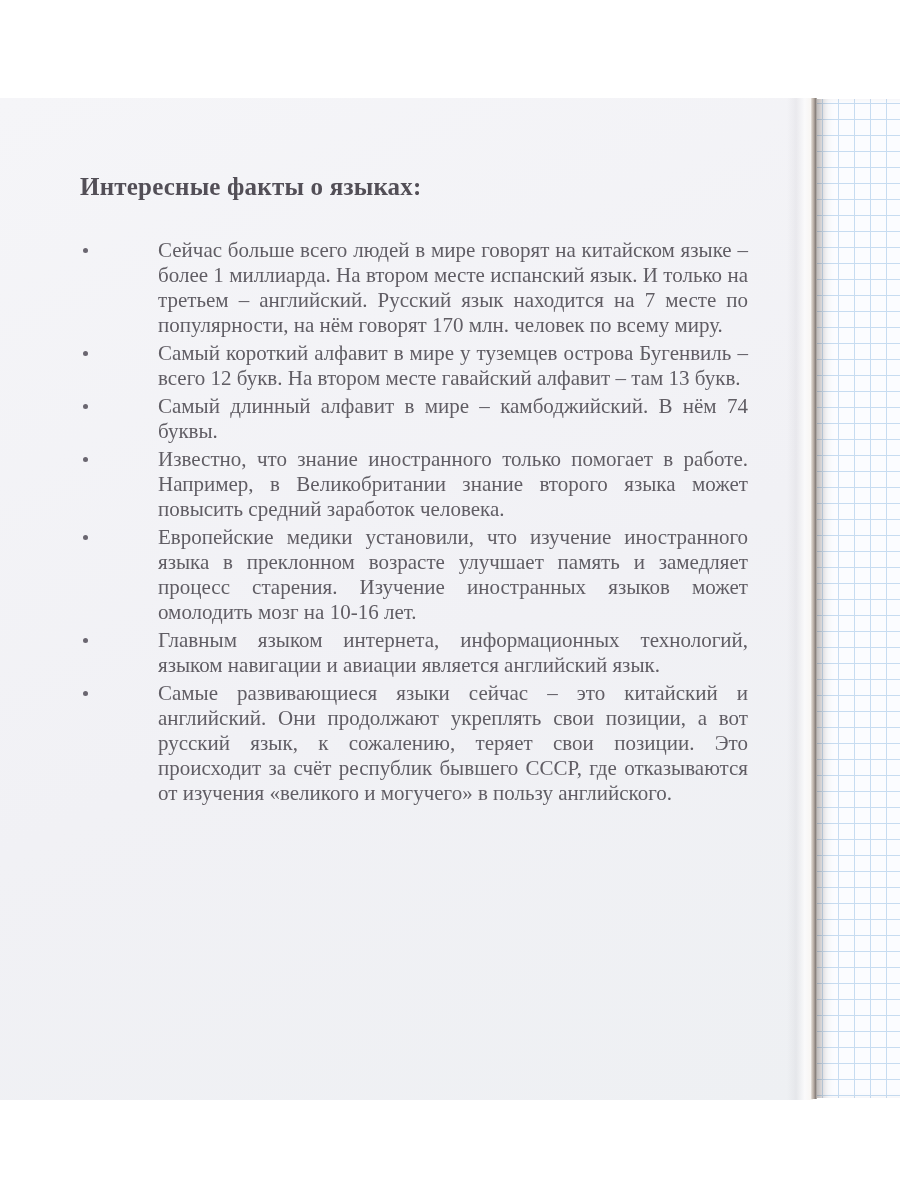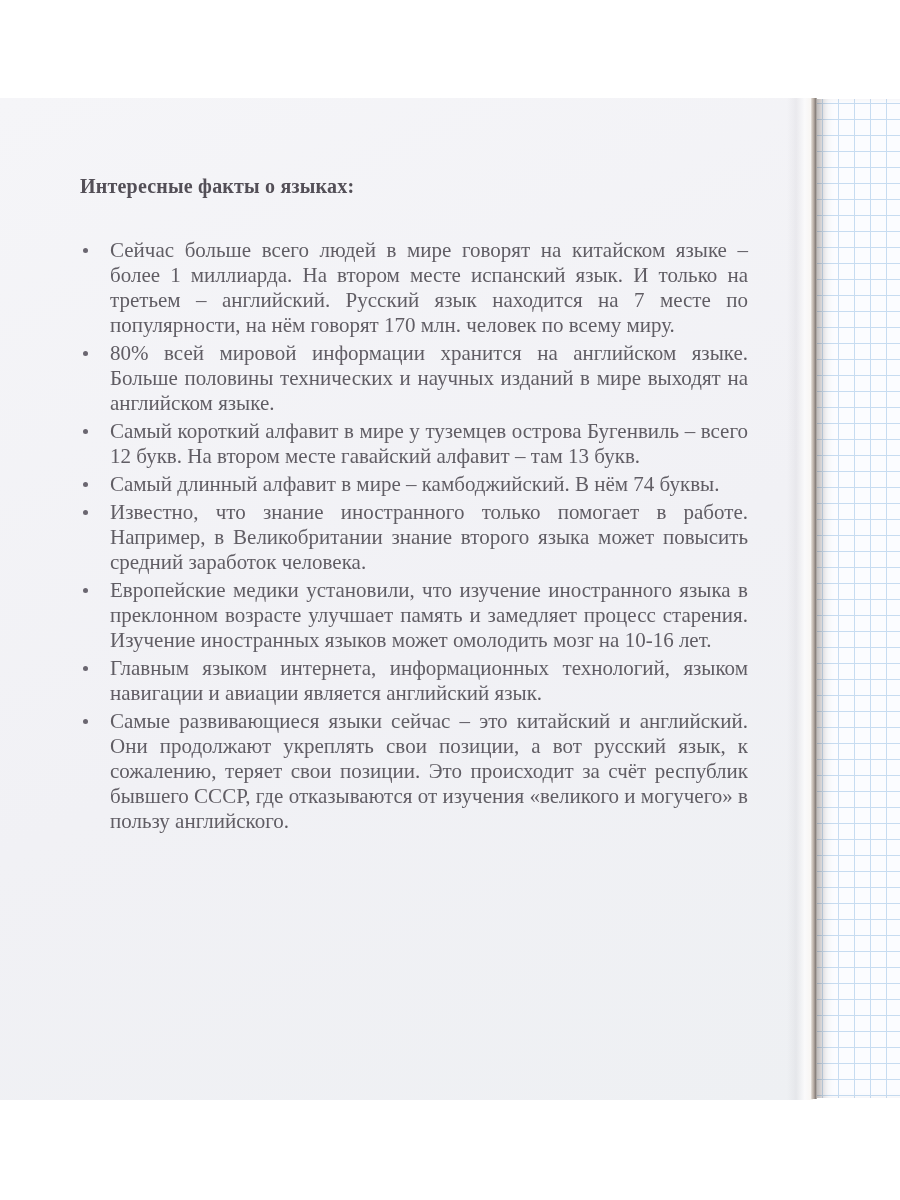--- a/index.html
+++ b/index.html
@@ -46,65 +46,61 @@
   }
   
   .content{
     position:absolute;left:80px;top:172px;width:668px;
     color:#605d64;
     font-size:21px;line-height:25px;
     text-align:justify;
   }
   .heading{
     margin:0;
-    font-size:20px;line-height:29px;
+    font-size:25px;line-height:29px;
     font-weight:bold;
     color:#534f57;
     text-align:left;
     letter-spacing:0.2px;
   }
   .facts{
     list-style:none;
     margin:37px 0 0 0;padding:0;
   }
   .facts li{
     position:relative;
     padding-left:30px;
     margin:0 0 3px 0;
   }
   .dot{
     position:absolute;left:3px;top:10px;
     width:5px;height:5px;border-radius:50%;
     background:#6a6670;
   }
-  .fact-text{display:block;}
+  .fact-text{display:block;margin-left:48px;}
 </style>
 </head>
 <body>
 
 <div class="shot">
 
   <div class="page">
     <div class="page-edge"></div>
   </div>
 
   <div class="crease"></div>
 
   <div class="gridpage"></div>
 
   <div class="content">
     <h1 class="heading">Интересные факты о языках:</h1>
     <ul class="facts">
       <li>
         <span class="dot"></span>
         <span class="fact-text">Сейчас больше всего людей в мире говорят на китайском языке – более 1 миллиарда. На втором месте испанский язык. И только на третьем – английский. Русский язык находится на 7 месте по популярности, на нём говорят 170 млн. человек по всему миру.</span>
-      </li>
-      <li>
-        <span class="dot"></span>
-        <span class="fact-text">80% всей мировой информации хранится на английском языке. Больше половины технических и научных изданий в мире выходят на английском языке.</span>
       </li>
       <li>
         <span class="dot"></span>
         <span class="fact-text">Самый короткий алфавит в мире у туземцев острова Бугенвиль – всего 12 букв. На втором месте гавайский алфавит – там 13 букв.</span>
       </li>
       <li>
         <span class="dot"></span>
         <span class="fact-text">Самый длинный алфавит в мире – камбоджийский. В нём 74 буквы.</span>
       </li>
       <li>

